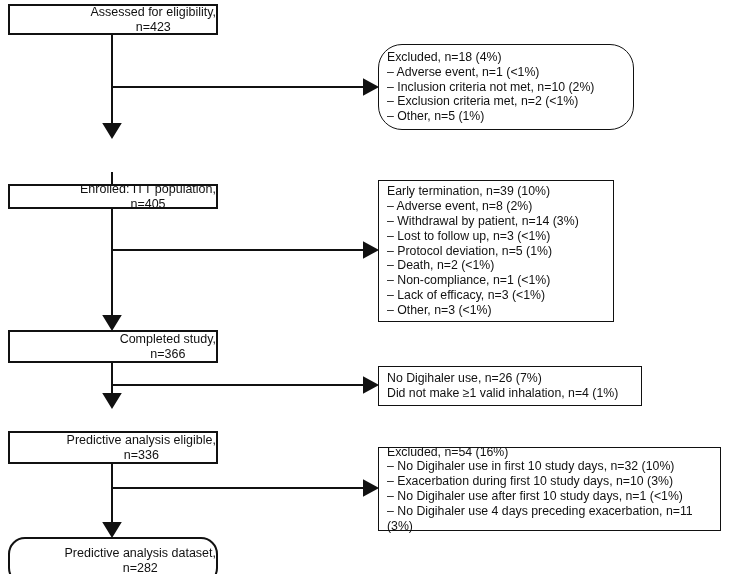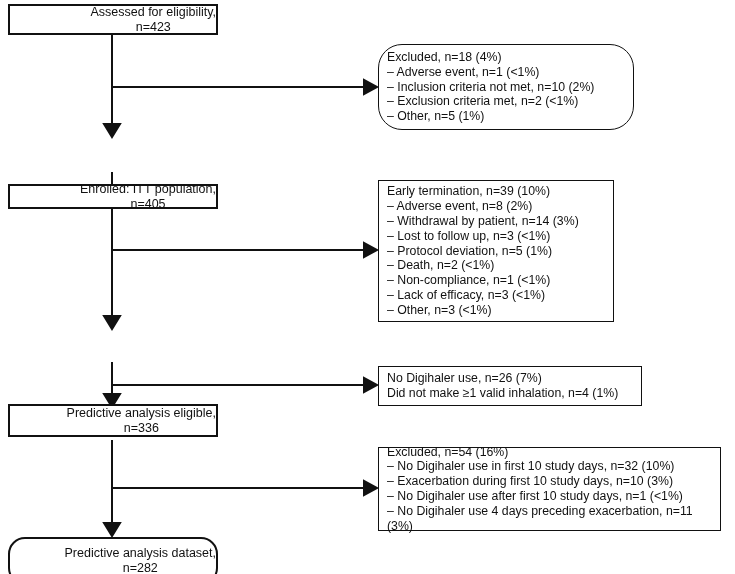--- a/index.html
+++ b/index.html
@@ -50,21 +50,21 @@
   }
   .side .txt {
     font-size: 12.3px;
     line-height: 14.8px;
     padding: 4px 8px;
   }
   
   #mb0 { top: 4px;   height: 31px; }
   #mb1 { top: 138px; height: 25px; margin-top: 46px; }
   #mb2 { top: 330px; height: 33px; }
-  #mb3 { top: 404px; height: 33px; }
+  #mb3 { top: 431px; height: 33px; }
   #mb4 { top: 537px; height: 48px; border-radius: 17px; }
   #sb0 { top: 44px;  width: 256px; height: 86px; border-radius: 24px;  }
   #sb1 { top: 180px; width: 236px; height: 142px; }
   #sb2 { top: 366px; width: 264px; height: 40px;  }
   #sb3 { top: 447px; width: 343px; height: 84px; justify-content: flex-end;  }
 </style>
 </head>
 <body>
 
 <div class="canvas">
@@ -95,20 +95,24 @@
   </svg>
 
   <div class="box main" id="mb0">
     <span class="txt">Assessed for eligibility,
 n=423</span>
   </div>
   <div class="box main" id="mb1">
     <span class="txt">Enrolled: ITT population,
 n=405</span>
   </div>
+  <div class="box main" id="mb2">
+    <span class="txt">Completed study,
+n=366</span>
+  </div>
   <div class="box main" id="mb3">
     <span class="txt">Predictive analysis eligible,
 n=336</span>
   </div>
   <div class="box main" id="mb4">
     <span class="txt">Predictive analysis dataset,
 n=282</span>
   </div>
 
   <div class="box side" id="sb0">

